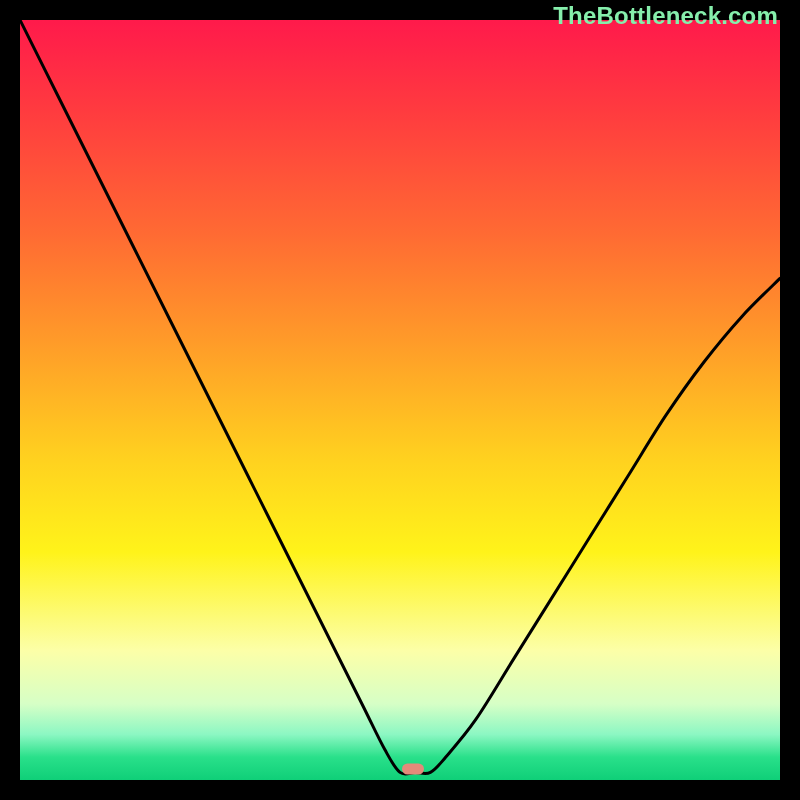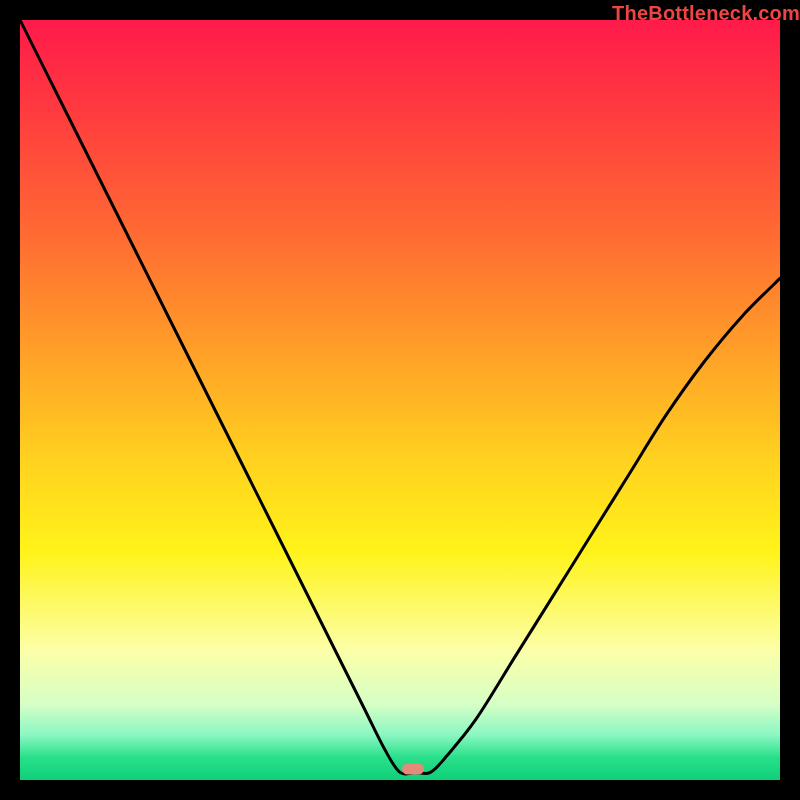--- a/index.html
+++ b/index.html
@@ -52,23 +52,23 @@
     position: absolute;
     width: 22px;
     height: 11px;
     border-radius: 6px;
     background: #e48a7a;
     transform: translate(-50%, -50%);
   }
   .watermark {
     position: absolute;
     top: 2px;
-    right: 0;
-    color: #ef4444;
-    font-size: 20px;
+    right: 22px;
+    color: #86efac;
+    font-size: 24px;
     font-weight: 600;
     letter-spacing: 0.2px;
   }
 </style>
 </head>
 <body>
 
 <div class="frame">
   <div class="plot">
 

